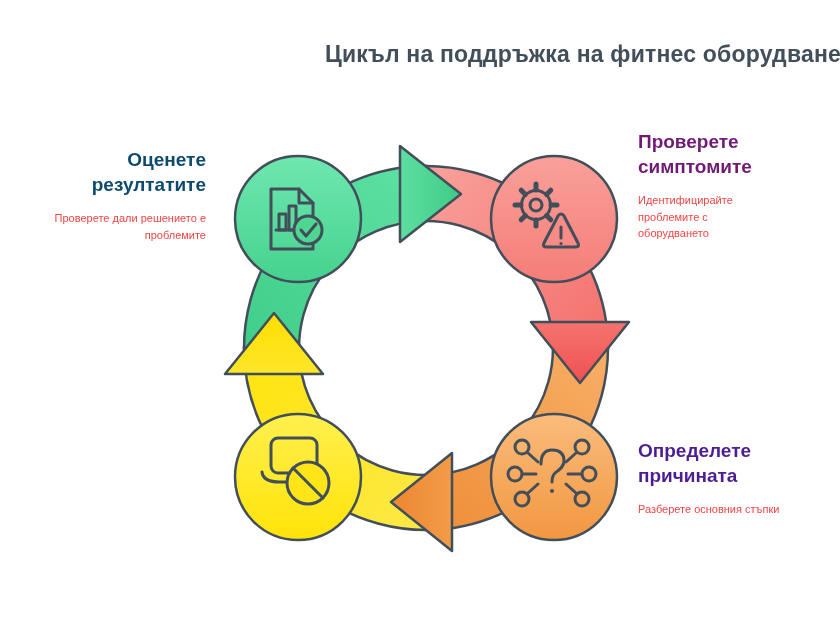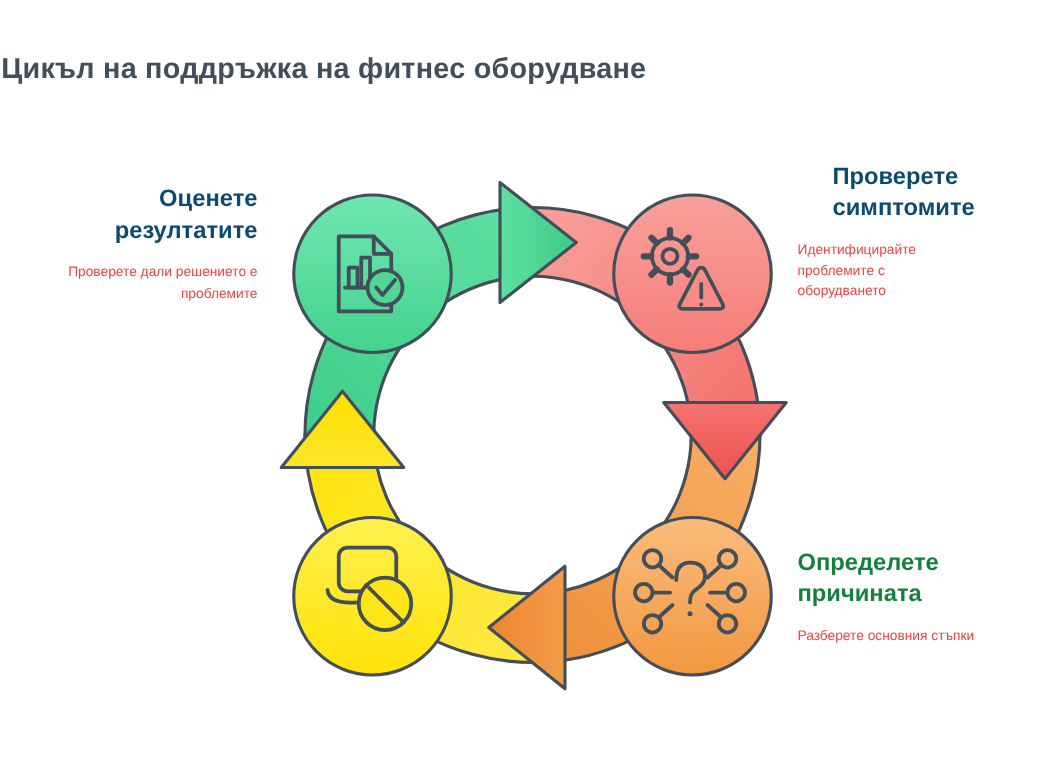--- a/index.html
+++ b/index.html
@@ -2,32 +2,32 @@
 <html><head>
 <meta charset="utf-8">
 <style>
   html,body{margin:0;padding:0;background:#ffffff;}
   .stage{
     position:relative;width:840px;height:625px;background:#ffffff;
     font-family:"Liberation Sans", sans-serif;overflow:hidden;
   }
   .main-title{
     position:absolute;left:0;top:40px;width:840px;margin:1px;
-    text-align:left;font-size:23px;font-weight:bold;color:#424e5a;
+    text-align:right;font-size:23px;font-weight:bold;color:#424e5a;
     letter-spacing:0.2px;
   }
   .diagram-svg{position:absolute;left:0;top:0;}
   .step-block{position:absolute;}
   .step-title{font-size:19px;font-weight:bold;line-height:1.32;margin:0;}
   .step-desc{font-size:11px;line-height:1.5;color:#ef4444;margin:13px 0 0 0;}
   .align-right{text-align:right;}
   .align-left{text-align:left;}
   .t-green{color:#0c4a6e;}
-  .t-red{color:#0c4a6e;margin-left:28px;}
-  .t-orange{color:#15803d;}
+  .t-red{color:#701a75;}
+  .t-orange{color:#4c1d95;}
   .t-yellow{color:#e9d204;}
   .blk-evaluate{left:48px;top:147px;width:158px;}
   .blk-symptoms{left:638px;top:129px;width:138px;}
   .blk-cause{left:638px;top:438px;width:152px;}
   .blk-solution{left:48px;top:435px;width:158px;}
 </style>
 </head>
 <body>
 
 <div class="stage">

